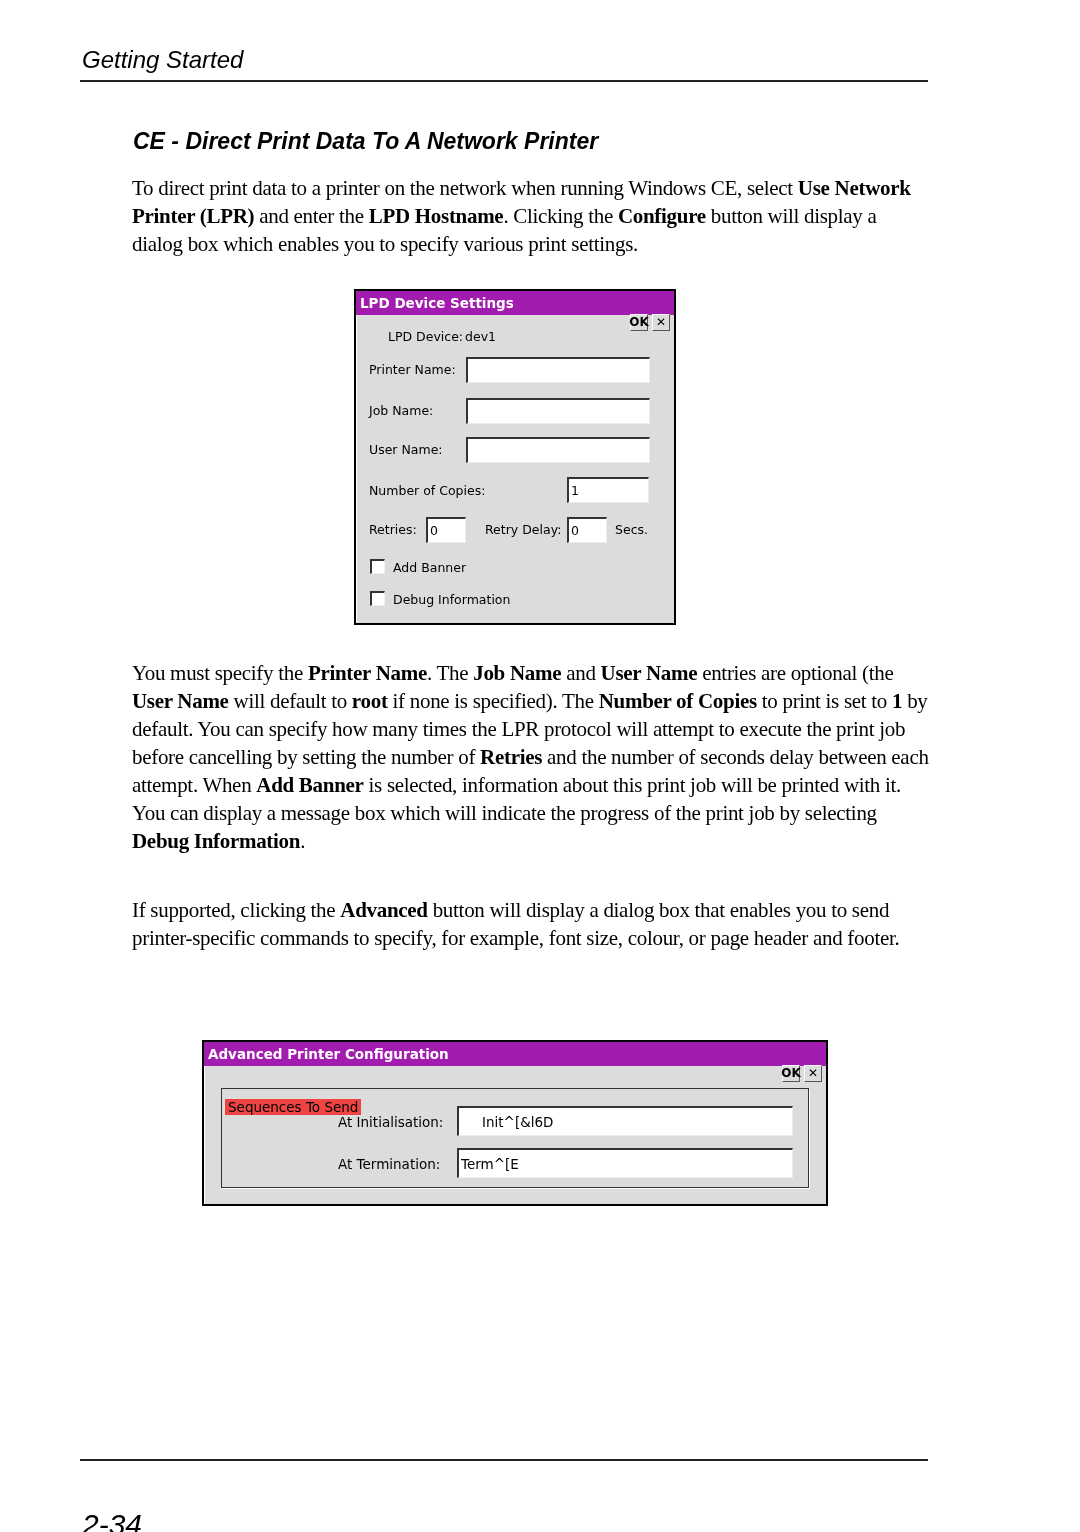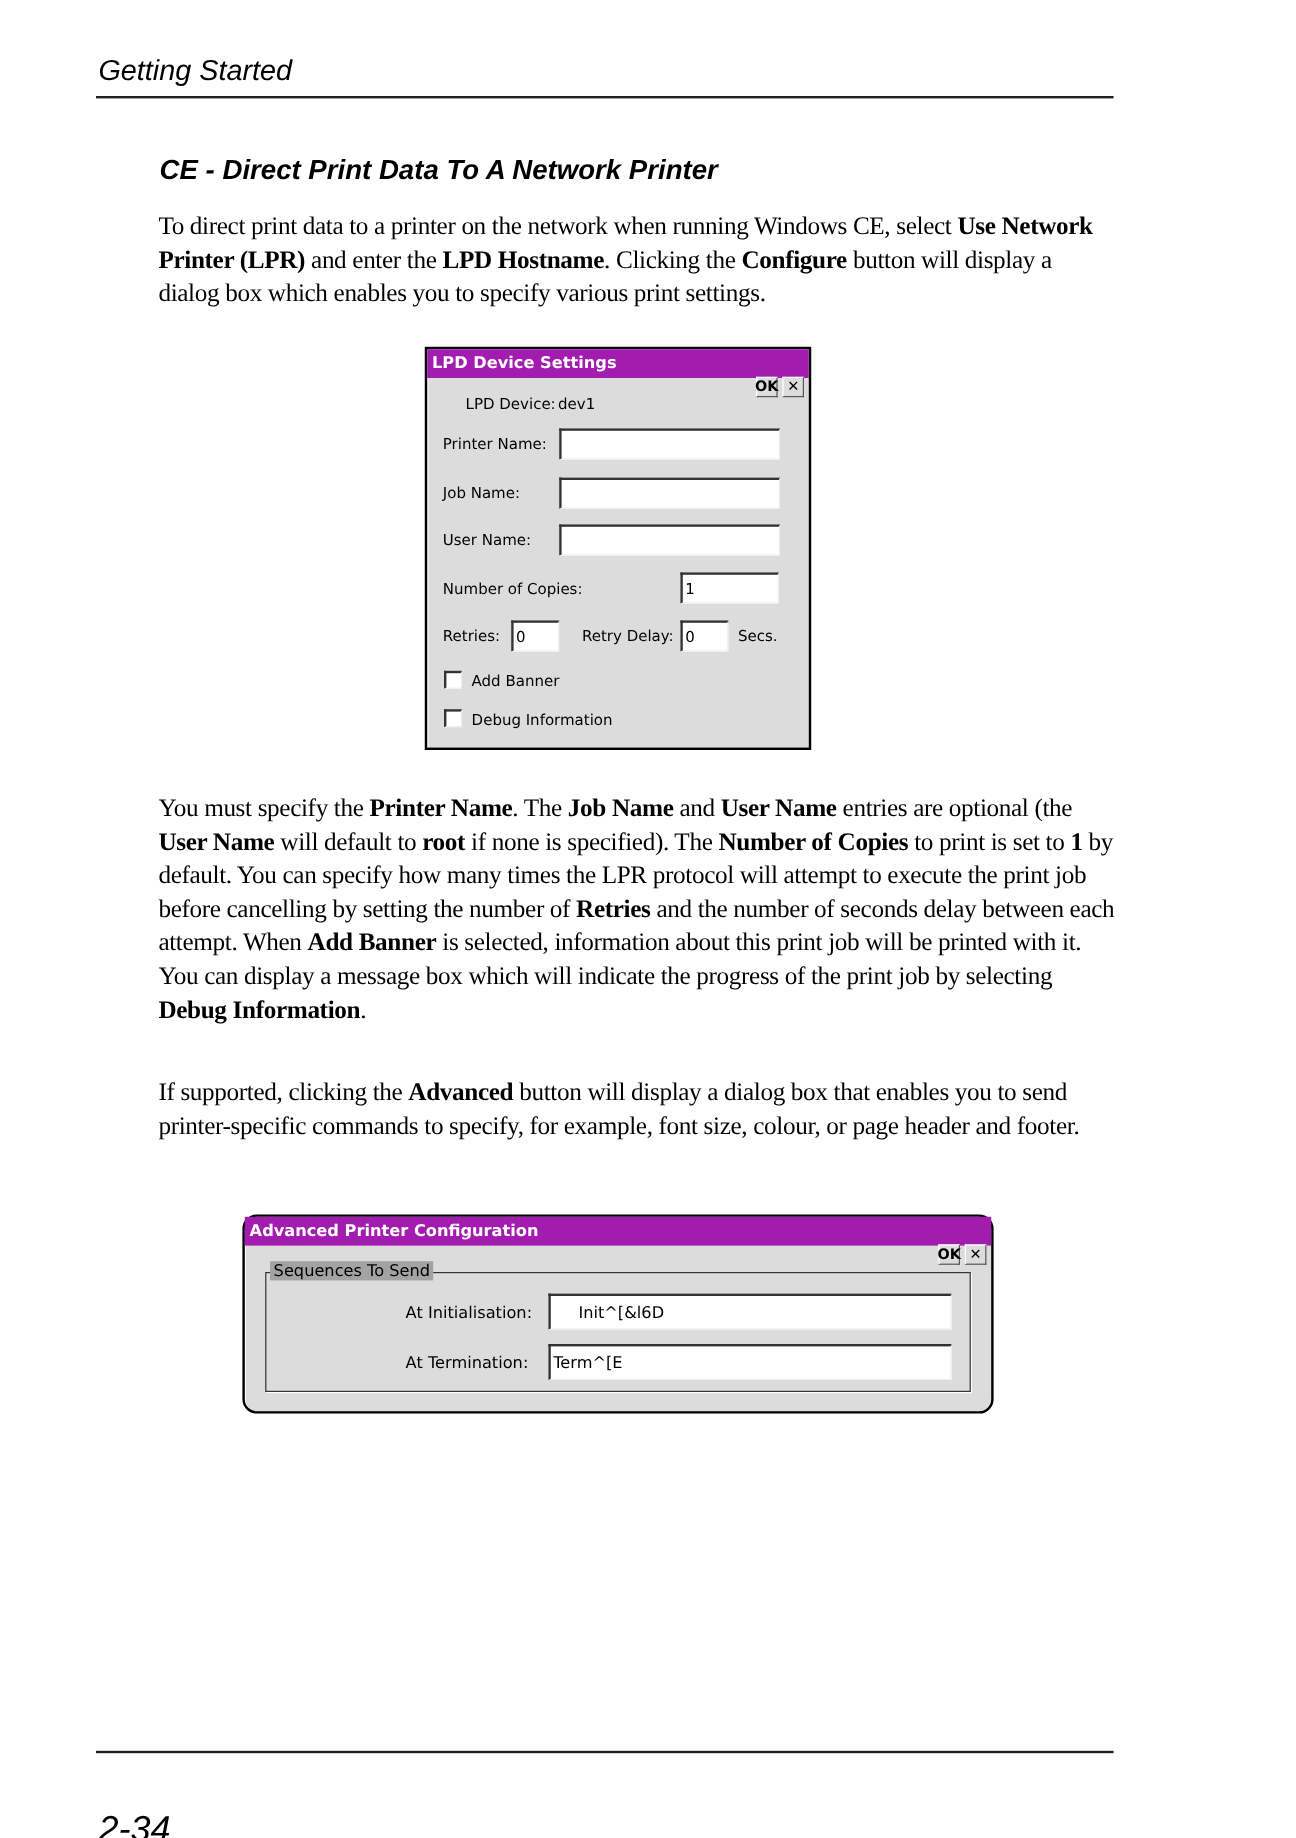--- a/index.html
+++ b/index.html
@@ -12,21 +12,21 @@
   .pgnum { position:absolute; left:82px; top:1508px; font:italic 30px "Liberation Sans", sans-serif; }
 
   .dlg { position:absolute; background:#dcdcdc; border:2px solid #000; box-shadow: inset 1px 1px 0 #fff; font:13px "DejaVu Sans", sans-serif; }
   .tbar { background:#a21caf; color:#fff; height:24px; display:flex; align-items:center; padding:0 4px; font:bold 13.5px "DejaVu Sans", sans-serif; }
   .tbar .tt { flex:1; }
   .tbtn { width:18px; height:17px; background:#dcdcdc; color:#000; display:inline-flex; align-items:center; justify-content:center; font:bold 12px "DejaVu Sans", sans-serif; margin-left:4px; border:1px solid #fff; border-right-color:#555; border-bottom-color:#555; box-sizing:border-box;margin-top:38px; }
   .lbl { position:absolute; font-size:12.5px; white-space:nowrap; }
   .inp { position:absolute; background:#fff; border-top:2px solid #333; border-left:2px solid #333; border-right:1px solid #eee; border-bottom:1px solid #eee; box-sizing:border-box; font:12.5px "DejaVu Sans", sans-serif; padding:3px 2px; }
   .chk { position:absolute; width:15px; height:15px; background:#fff; border-top:2px solid #333; border-left:2px solid #333; border-right:1px solid #eee; border-bottom:1px solid #eee; box-sizing:border-box; }
   .grp { position:absolute; border:1px solid #333; box-shadow: 1px 1px 0 #fff; }
-  .grp-lbl { position:absolute; background:#a3a3a3; padding:0 3px; font-size:13.5px; }
+  .grp-lbl { position:absolute; background:#ef4444; padding:0 3px; font-size:13.5px;margin-top:20px; }
 </style>
 </head>
 <body>
 
 <div class="hdr">Getting Started</div>
 <div class="rule" style="top:80px"></div>
 
 <div class="title">CE - Direct Print Data To A Network Printer</div>
 
 <div class="para" style="top:174px">To direct print data to a printer on the network when running Windows CE, select <b>Use Network Printer (LPR)</b> and enter the <b>LPD Hostname</b>. Clicking the <b>Configure</b> button will display a dialog box which enables you to specify various print settings.</div>
@@ -61,21 +61,21 @@
   <span class="chk" style="left:14px; top:268px"></span>
   <span class="lbl" style="left:37px; top:269px">Add Banner</span>
 
   <span class="chk" style="left:14px; top:300px"></span>
   <span class="lbl" style="left:37px; top:301px">Debug Information</span>
 </div>
 
 <div class="para" style="top:659px">You must specify the <b>Printer Name</b>. The <b>Job Name</b> and <b>User Name</b> entries are optional (the <b>User Name</b> will default to <b>root</b> if none is specified). The <b>Number of Copies</b> to print is set to <b>1</b> by default. You can specify how many times the LPR protocol will attempt to execute the print job before cancelling by setting the number of <b>Retries</b> and the number of seconds delay between each attempt. When <b>Add Banner</b> is selected, information about this print job will be printed with it. You can display a message box which will indicate the progress of the print job by selecting <b>Debug Information</b>.</div>
 <div class="para" style="top:896px">If supported, clicking the <b>Advanced</b> button will display a dialog box that enables you to send printer-specific commands to specify, for example, font size, colour, or page header and footer.</div>
 
-<div class="dlg" style="left:202px; top:1012px; width:622px; height:162px;border-radius:12px;">
+<div class="dlg" style="left:202px; top:1040px; width:622px; height:162px;">
   <div class="tbar">
     <span class="tt">Advanced Printer Configuration</span>
     <span class="tbtn">OK</span>
     <span class="tbtn">✕</span>
   </div>
   <div class="grp" style="left:17px; top:46px; width:586px; height:98px;"></div>
   <span class="grp-lbl" style="left:21px; top:37px">Sequences To Send</span>
 
   <span class="lbl" style="left:134px; top:72px; font-size:13.5px">At Initialisation:</span>
   <input class="inp" style="left: 253px; top: 64px; width: 336px; height: 30px; font-size: 13.5px; padding-left: 23px;" value="Init^[&amp;l6D">

